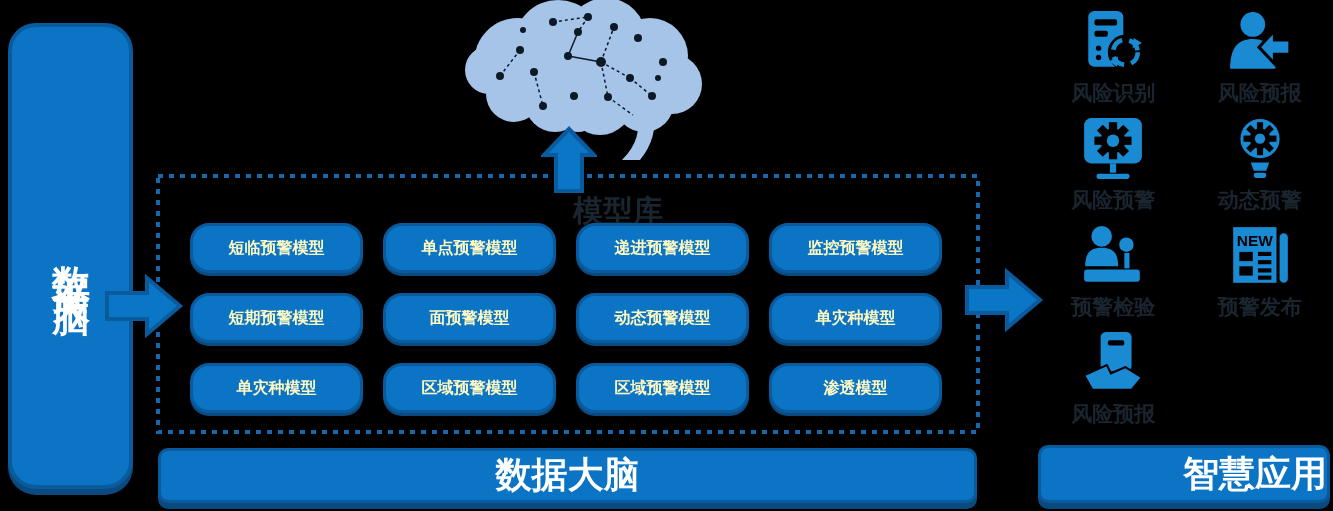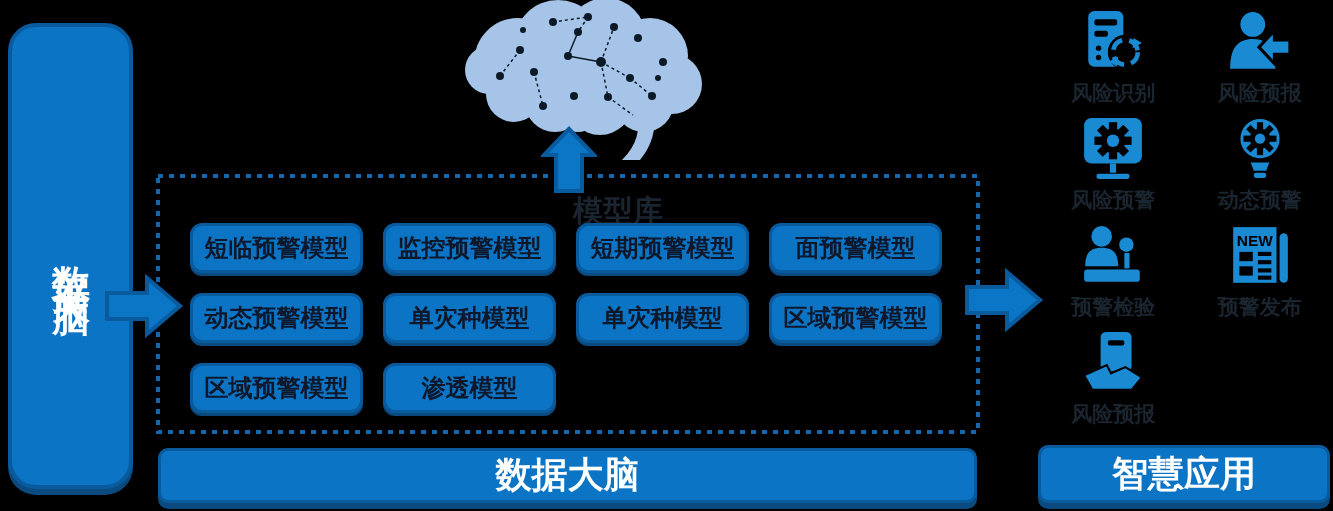--- a/index.html
+++ b/index.html
@@ -34,29 +34,29 @@
   .arrow-up{left:541px;top:126px;}
   .arrow-out{left:964px;top:267px;}
 
   
   .brain{position:absolute;left:458px;top:0px;z-index:1;}
 
   
   .model-grid{position:absolute;left:190px;top:223px;display:grid;z-index:3;
     grid-template-columns:repeat(4,173px);grid-auto-rows:50px;column-gap:20px;row-gap:20px;}
   .model-node{box-sizing:border-box;background:var(--blue);border:3px solid var(--blue-border);
-    border-radius:12px;color:#0f172a;font-size:24px;font-weight:bold;display:flex;
+    border-radius:19px;color:#fef9c3;font-size:16px;font-weight:bold;display:flex;
     align-items:center;justify-content:center;white-space:nowrap;box-shadow:0 3px 0 var(--blue-shadow);}
 
   
   .banner{position:absolute;box-sizing:border-box;background:var(--blue);
     border:3px solid var(--blue-border);border-radius:10px;box-shadow:0 6px 0 var(--blue-shadow);
     display:flex;align-items:center;justify-content:center;color:#fff;font-size:36px;font-weight:bold;z-index:3;}
   .banner-data{left:158px;top:448px;width:819px;height:55px;}
-  .banner-apps{left:1038px;top:445px;width:292px;height:58px;}
+  .banner-apps{left:1038px;top:445px;width:292px;height:58px;justify-content:flex-end;}
 
   
   .apps{position:absolute;left:1040px;top:4px;width:293px;height:428px;display:grid;
     grid-template-columns:1fr 1fr;grid-template-rows:repeat(4,107px);z-index:3;}
   .app-item{display:flex;flex-direction:column;align-items:center;justify-content:flex-start;padding-top:5px;}
   .app-item svg{width:66px;height:66px;display:block;}
   .app-label{margin-top:4px;font-size:21px;font-weight:bold;color:var(--dark-text);white-space:nowrap;}
 </style>
 </head>
 <body>
@@ -128,20 +128,22 @@
     <polygon points="28,3 53,29 41,29 41,65 15,65 15,29 3,29" fill="#0b76c6" stroke="#0a5a9e" stroke-width="4"></polygon>
   </svg>
   <svg class="arrow arrow-out" width="80" height="66" viewBox="0 0 80 66">
     <polygon points="3,20 43,20 43,5 76,33 43,61 43,46 3,46" fill="#0b76c6" stroke="#0a5a9e" stroke-width="4"></polygon>
   </svg>
 
   <div class="lib-title">模型库</div>
 
   <div class="model-grid">
     <div class="model-node">短临预警模型</div>
+    <div class="model-node">单点预警模型</div>
+    <div class="model-node">递进预警模型</div>
     <div class="model-node">监控预警模型</div>
     <div class="model-node">短期预警模型</div>
     <div class="model-node">面预警模型</div>
     <div class="model-node">动态预警模型</div>
     <div class="model-node">单灾种模型</div>
     <div class="model-node">单灾种模型</div>
     <div class="model-node">区域预警模型</div>
     <div class="model-node">区域预警模型</div>
     <div class="model-node">渗透模型</div>
   </div>

